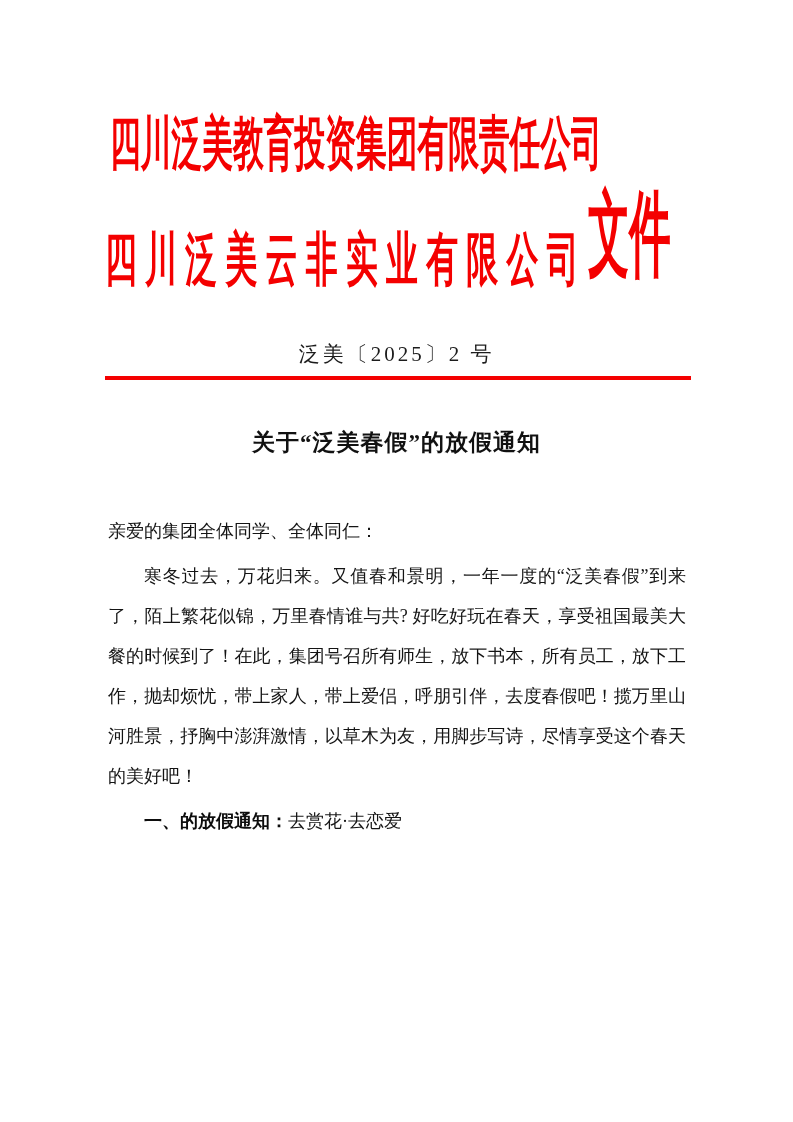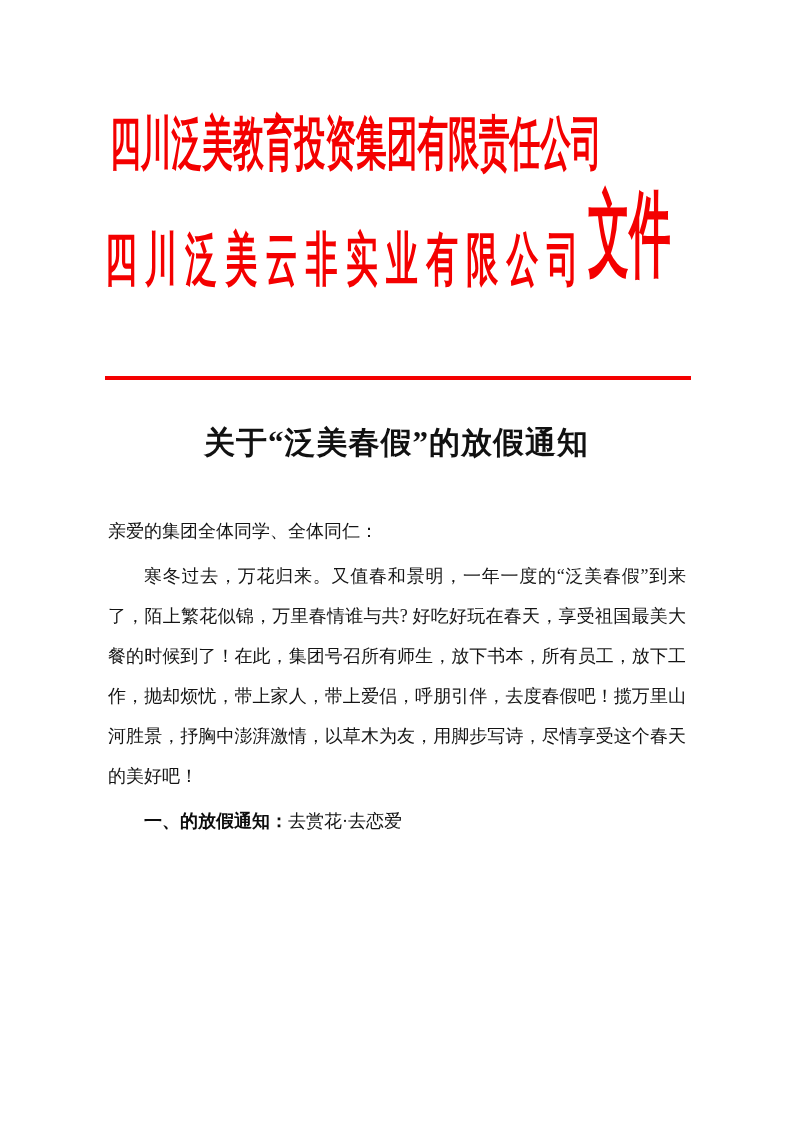--- a/index.html
+++ b/index.html
@@ -66,21 +66,21 @@
     position: absolute; left: 105px; top: 368px;
     width: 586px; height: 4px;
     background: var(--accent, #f40000);
   }
 
   
   .doc-title {
     position: absolute; left: 0; top: 415px;
     width: 100%;
     text-align: center;
-    font-size: 31px; line-height: 40px;
+    font-size: 23px; line-height: 40px;
     font-weight: bold;
     letter-spacing: 1px;
     color: #111111;
     font-family: "Liberation Serif", serif;
   }
 
   
   .doc-body {
     position: absolute; left: 108px; top: 503px;
     width: 578px;
@@ -102,20 +102,21 @@
 <body style="background: rgb(255, 255, 255);">
 
 <div class="page">
 
   <div>
     <div class="org-line1">四川泛美教育投资集团有限责任公司</div>
     <div class="org-line2">四川泛美云非实业有限公司</div>
     <div class="doc-type">文件</div>
   </div>
 
+  <div class="ref-number">泛美〔2025〕2 号</div>
 
   <div class="red-divider"></div>
 
   <div class="doc-title">关于“泛美春假”的放假通知</div>
 
   <div class="doc-body">
     <p>亲爱的集团全体同学、全体同仁：</p>
     <p class="indent">寒冬过去，万花归来。又值春和景明，一年一度的“泛美春假”到来了，陌上繁花似锦，万里春情谁与共? 好吃好玩在春天，享受祖国最美大餐的时候到了！在此，集团号召所有师生，放下书本，所有员工，放下工作，抛却烦忧，带上家人，带上爱侣，呼朋引伴，去度春假吧！揽万里山河胜景，抒胸中澎湃激情，以草木为友，用脚步写诗，尽情享受这个春天的美好吧！</p>
     <p class="indent"><span class="section-label">一、的放假通知：</span><span>去赏花·去恋爱</span></p>
   </div>

